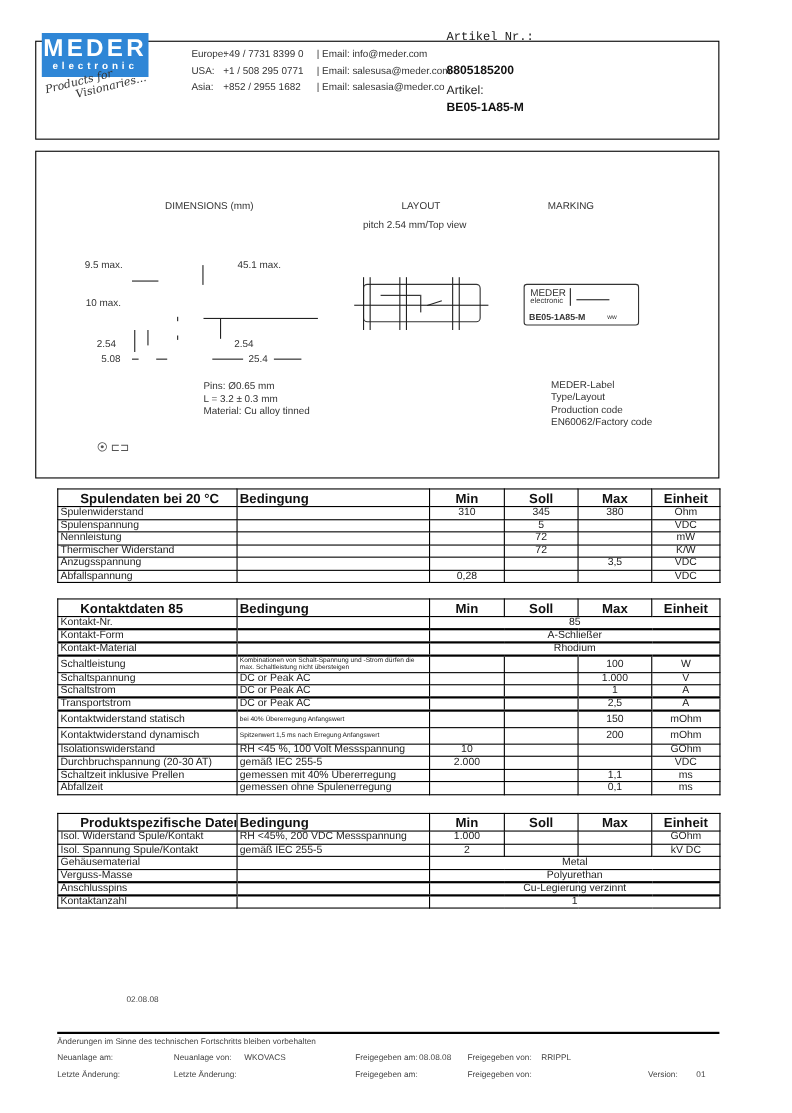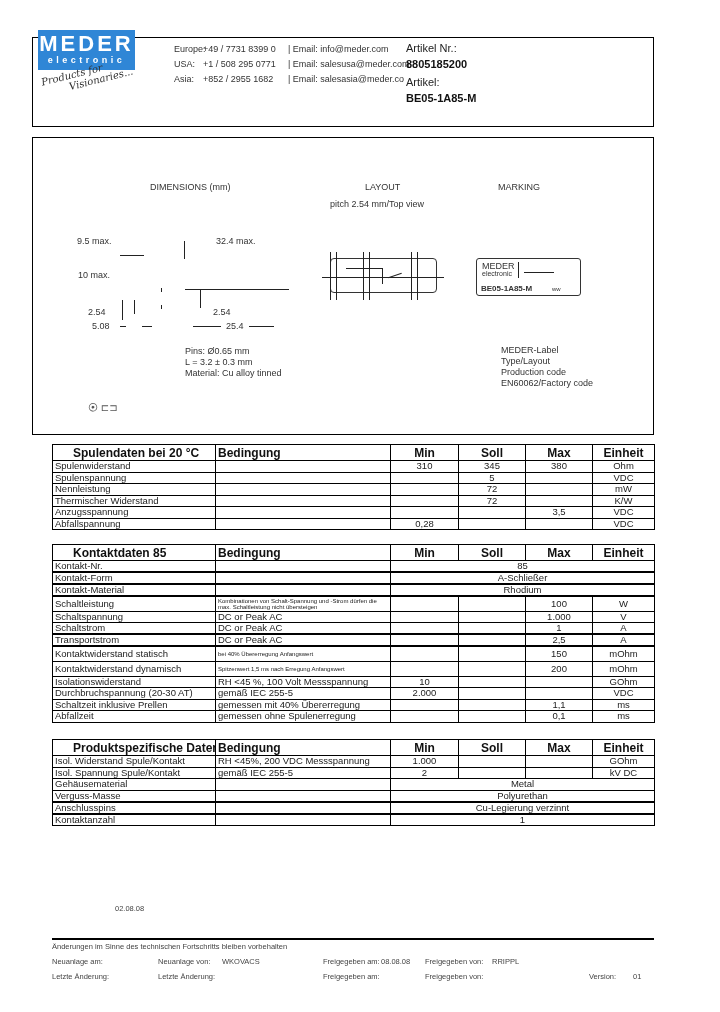--- a/index.html
+++ b/index.html
@@ -53,34 +53,34 @@
 <div class="abs contact" style="left:174px;top:43px;">Europe:</div>
 <div class="abs contact" style="left:203px;top:43px;">+49 / 7731 8399 0</div>
 <div class="abs contact" style="left:288px;top:43px;">| Email: info@meder.com</div>
 <div class="abs contact" style="left:174px;top:58px;">USA:</div>
 <div class="abs contact" style="left:203px;top:58px;">+1 / 508 295 0771</div>
 <div class="abs contact" style="left:288px;top:58px;">| Email: salesusa@meder.com</div>
 <div class="abs contact" style="left:174px;top:73px;">Asia:</div>
 <div class="abs contact" style="left:203px;top:73px;">+852 / 2955 1682</div>
 <div class="abs contact" style="left:288px;top:73px;">| Email: salesasia@meder.co</div>
 
-<div class="abs art-label" style="left:406px;top:42px;">Artikel Nr.:</div>
+<div class="abs art-label" style="left:406px;top:28px;font-family:Liberation Mono, monospace;">Artikel Nr.:</div>
 <div class="abs art-value" style="left:406px;top:58px;">8805185200</div>
 <div class="abs art-label" style="left:406px;top:76px;">Artikel:</div>
 <div class="abs art-value" style="left:406px;top:92px;">BE05-1A85-M</div>
 
 <div id="drawing-box" class="abs"></div>
 <div class="abs dtext" style="left:150px;top:182px;">DIMENSIONS (mm)</div>
 <div class="abs dtext" style="left:365px;top:182px;">LAYOUT</div>
 <div class="abs dtext" style="left:330px;top:199px;">pitch 2.54 mm/Top view</div>
 <div class="abs dtext" style="left:498px;top:182px;">MARKING</div>
 
 <div>
   <div class="abs dtext" style="left:77px;top:236px;">9.5 max.</div>
-  <div class="abs dtext" style="left:216px;top:236px;">32.4 max.</div>
+  <div class="abs dtext" style="left:216px;top:236px;">45.1 max.</div>
   <div class="abs dtext" style="left:78px;top:270px;">10 max.</div>
   <div class="abs dtext" style="left:88px;top:307px;">2.54</div>
   <div class="abs dtext" style="left:92px;top:321px;">5.08</div>
   <div class="abs dtext" style="left:213px;top:307px;">2.54</div>
   <div class="abs dtext" style="left:226px;top:321px;">25.4</div>
   <div class="dline" style="left:120px;top:255px;width:24px;height:1px;"></div>
   <div class="dline" style="left:184px;top:241px;width:1px;height:18px;"></div>
   <div class="dline" style="left:185px;top:289px;width:104px;height:1px;"></div>
   <div class="dline" style="left:200px;top:290px;width:1px;height:18px;"></div>
   <div class="dline" style="left:122px;top:300px;width:1px;height:20px;"></div>

